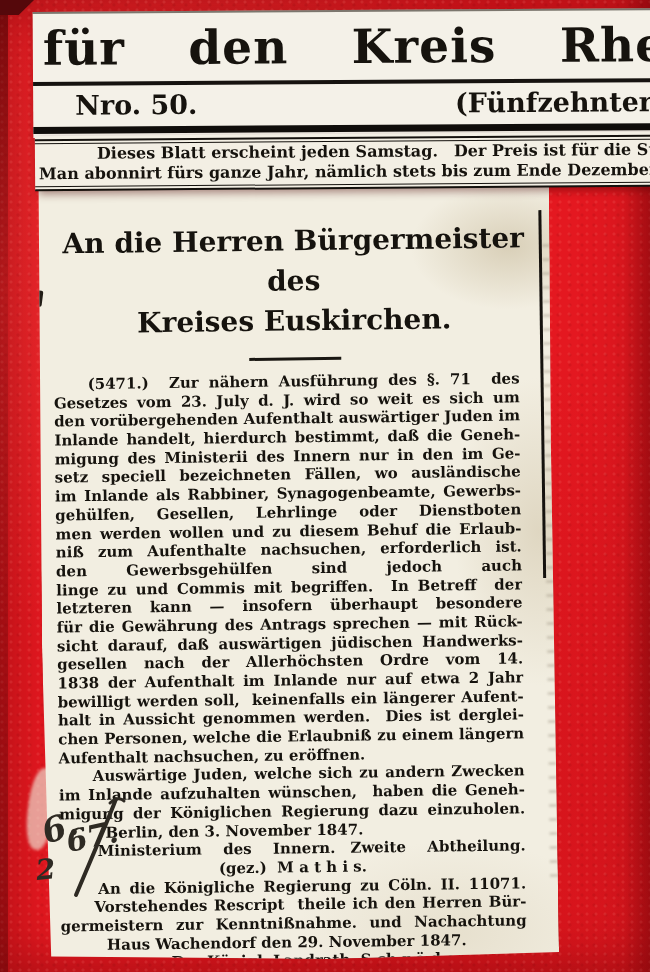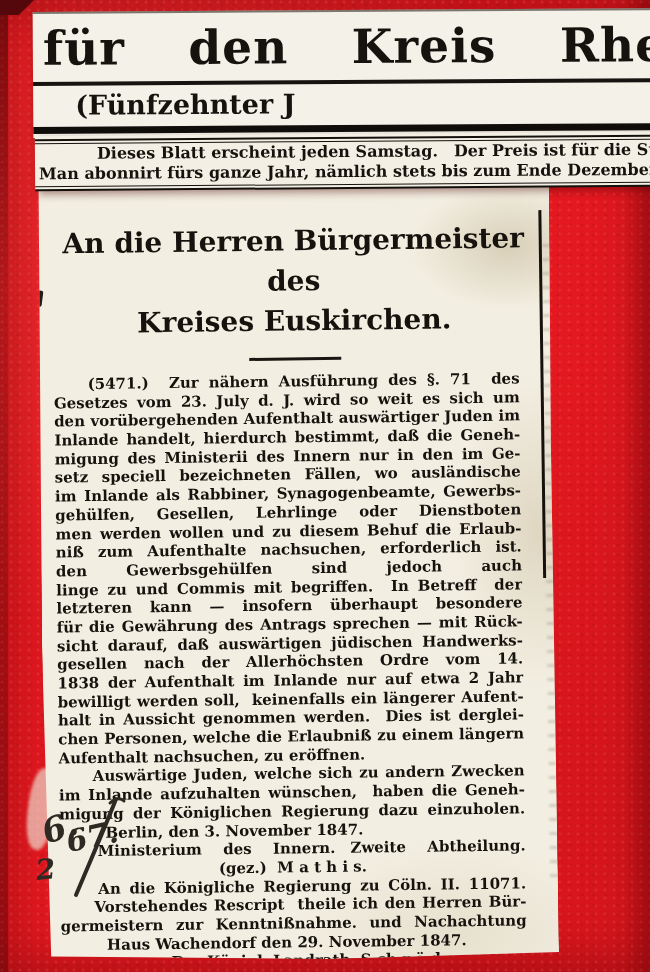--- a/index.html
+++ b/index.html
@@ -138,20 +138,21 @@
 
     <div class="vrule"></div>
     <div class="ghost"></div>
     <div class="inkmark"></div>
   </section>
 
   <section class="clip masthead">
     <div class="mh-title">für den Kreis Rheinb</div>
     <div class="mh-rule"></div>
     <div class="mh-row">
+      <span>Nro. 50.</span>
       <span class="vol">(Fünfzehnter J</span>
     </div>
     <div class="mh-bar"></div>
   </section>
 
   <section class="clip subtitle">
     <div class="rule-a"></div>
     <div class="rule-b"></div>
     <div class="s-line s1">Dieses Blatt erscheint jeden Samstag. Der Preis ist für die Stadt</div>
     <div class="s-line s2">Man abonnirt fürs ganze Jahr, nämlich stets bis zum Ende Dezember.</div>

